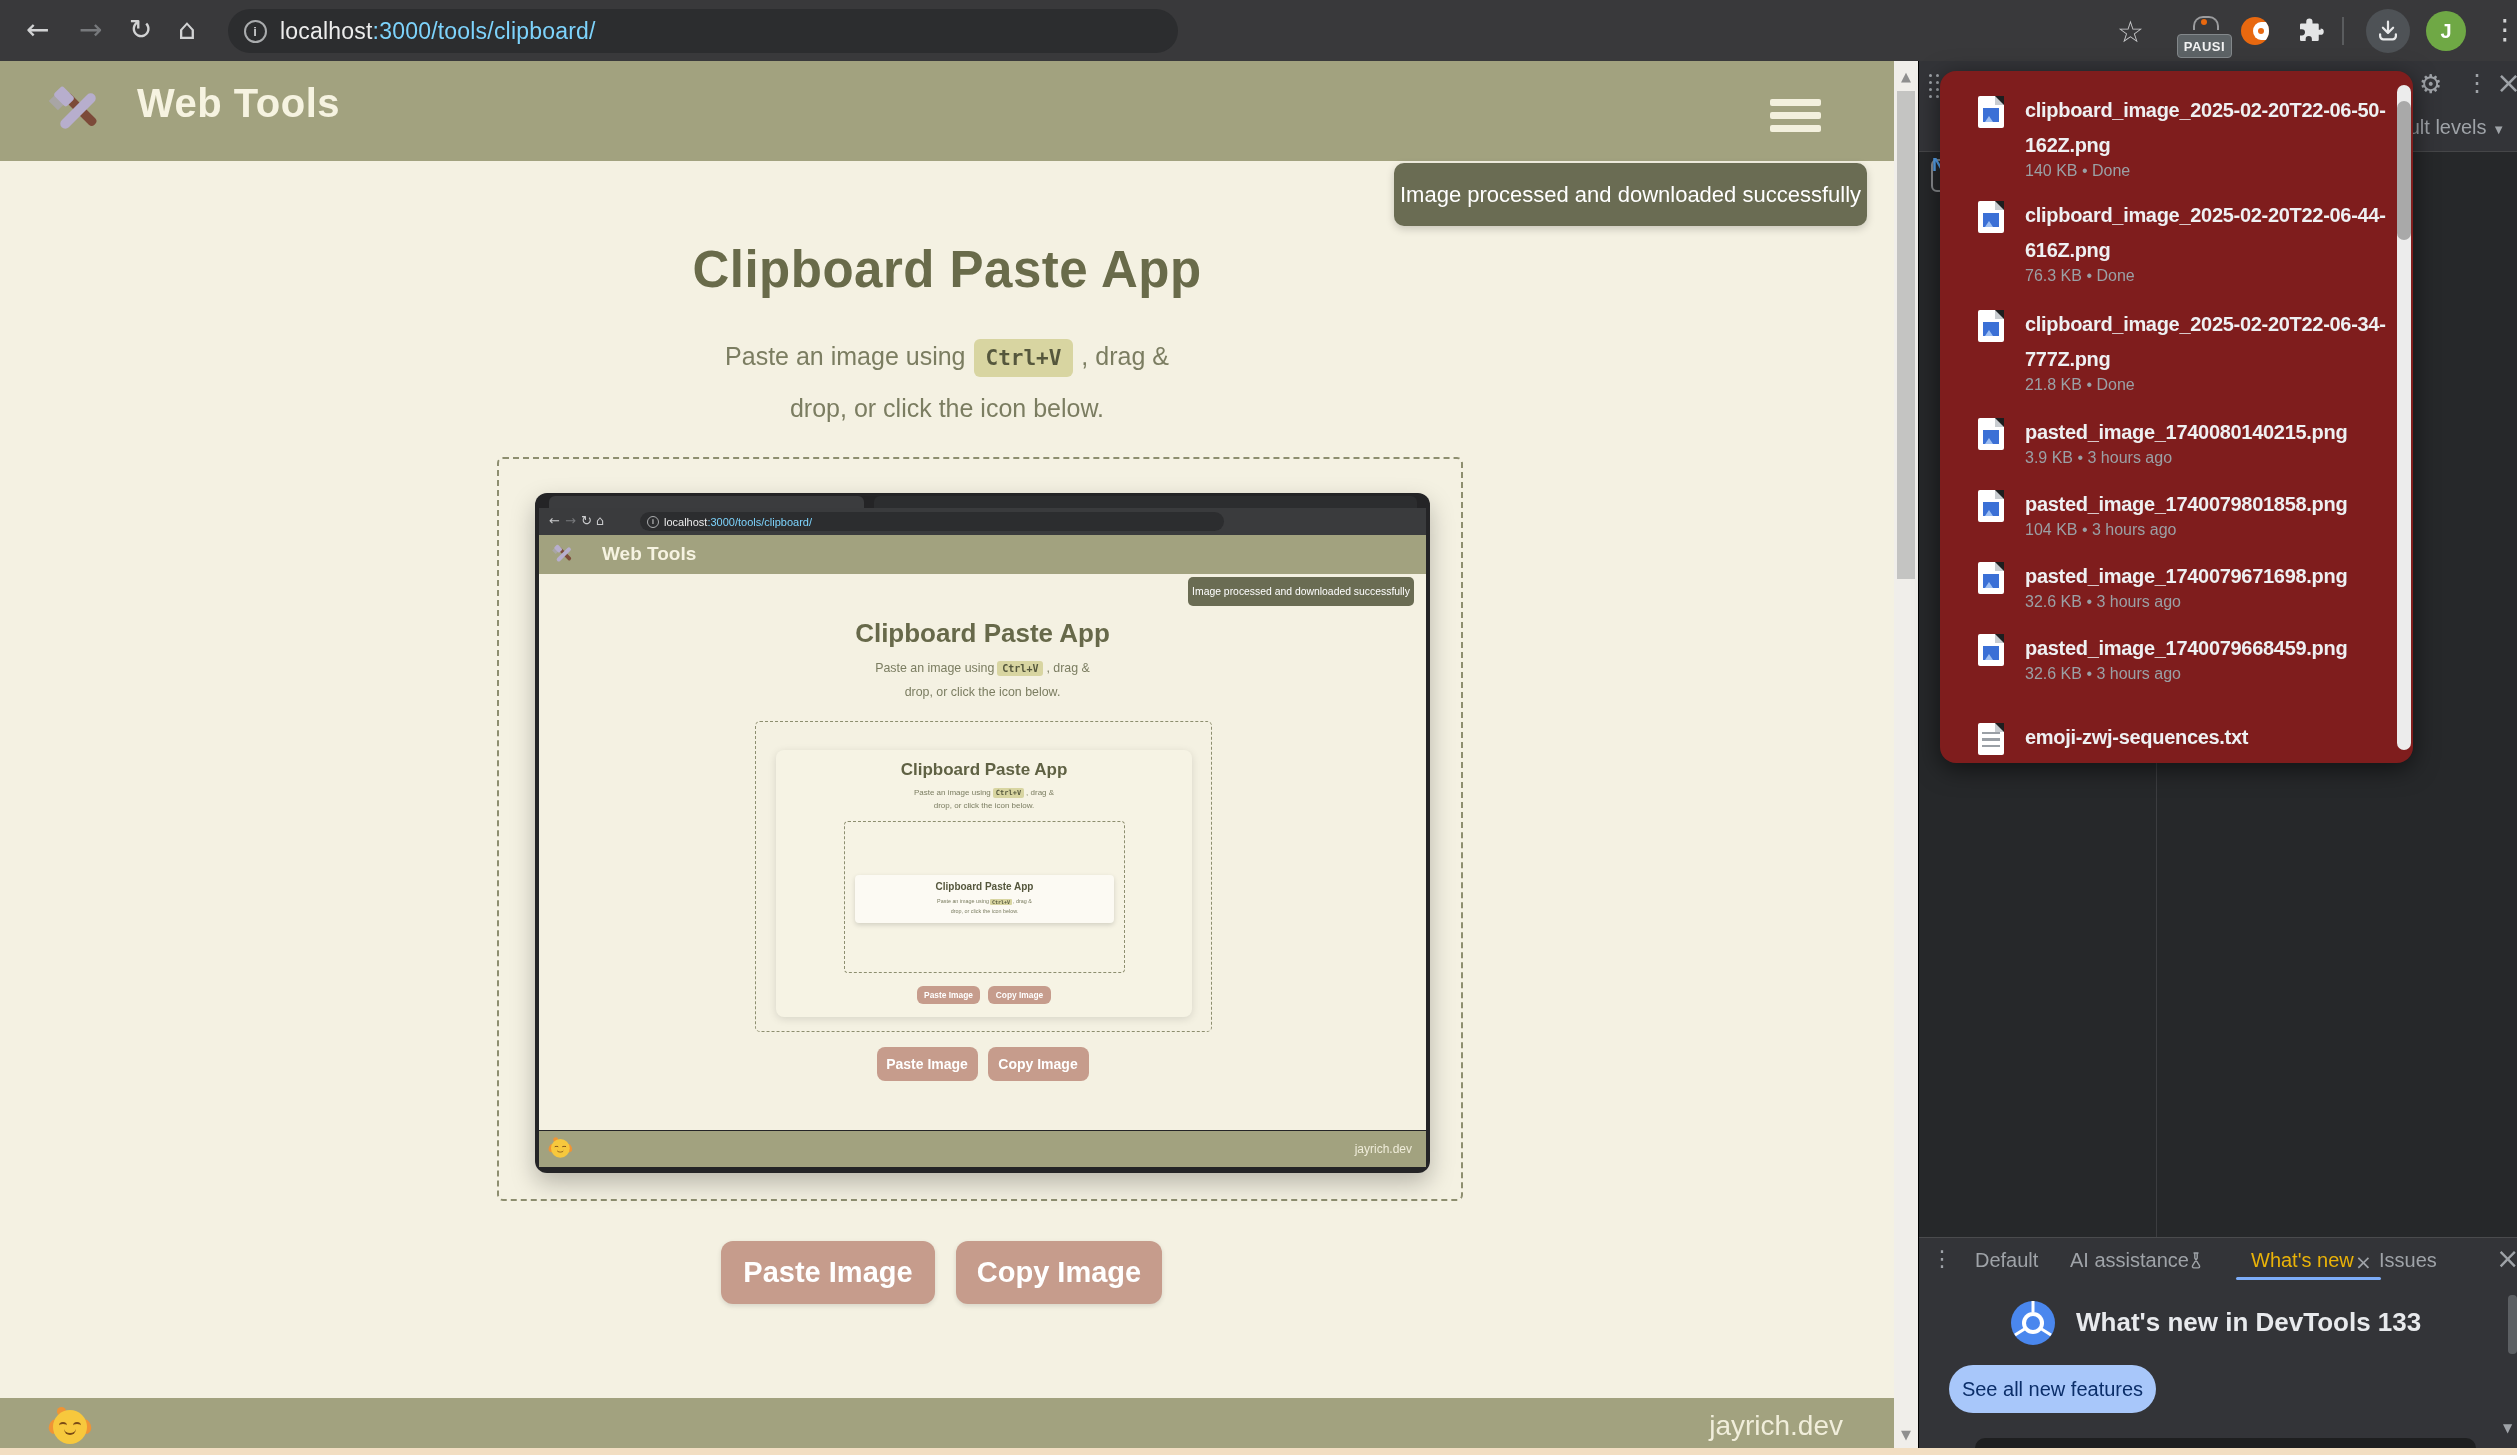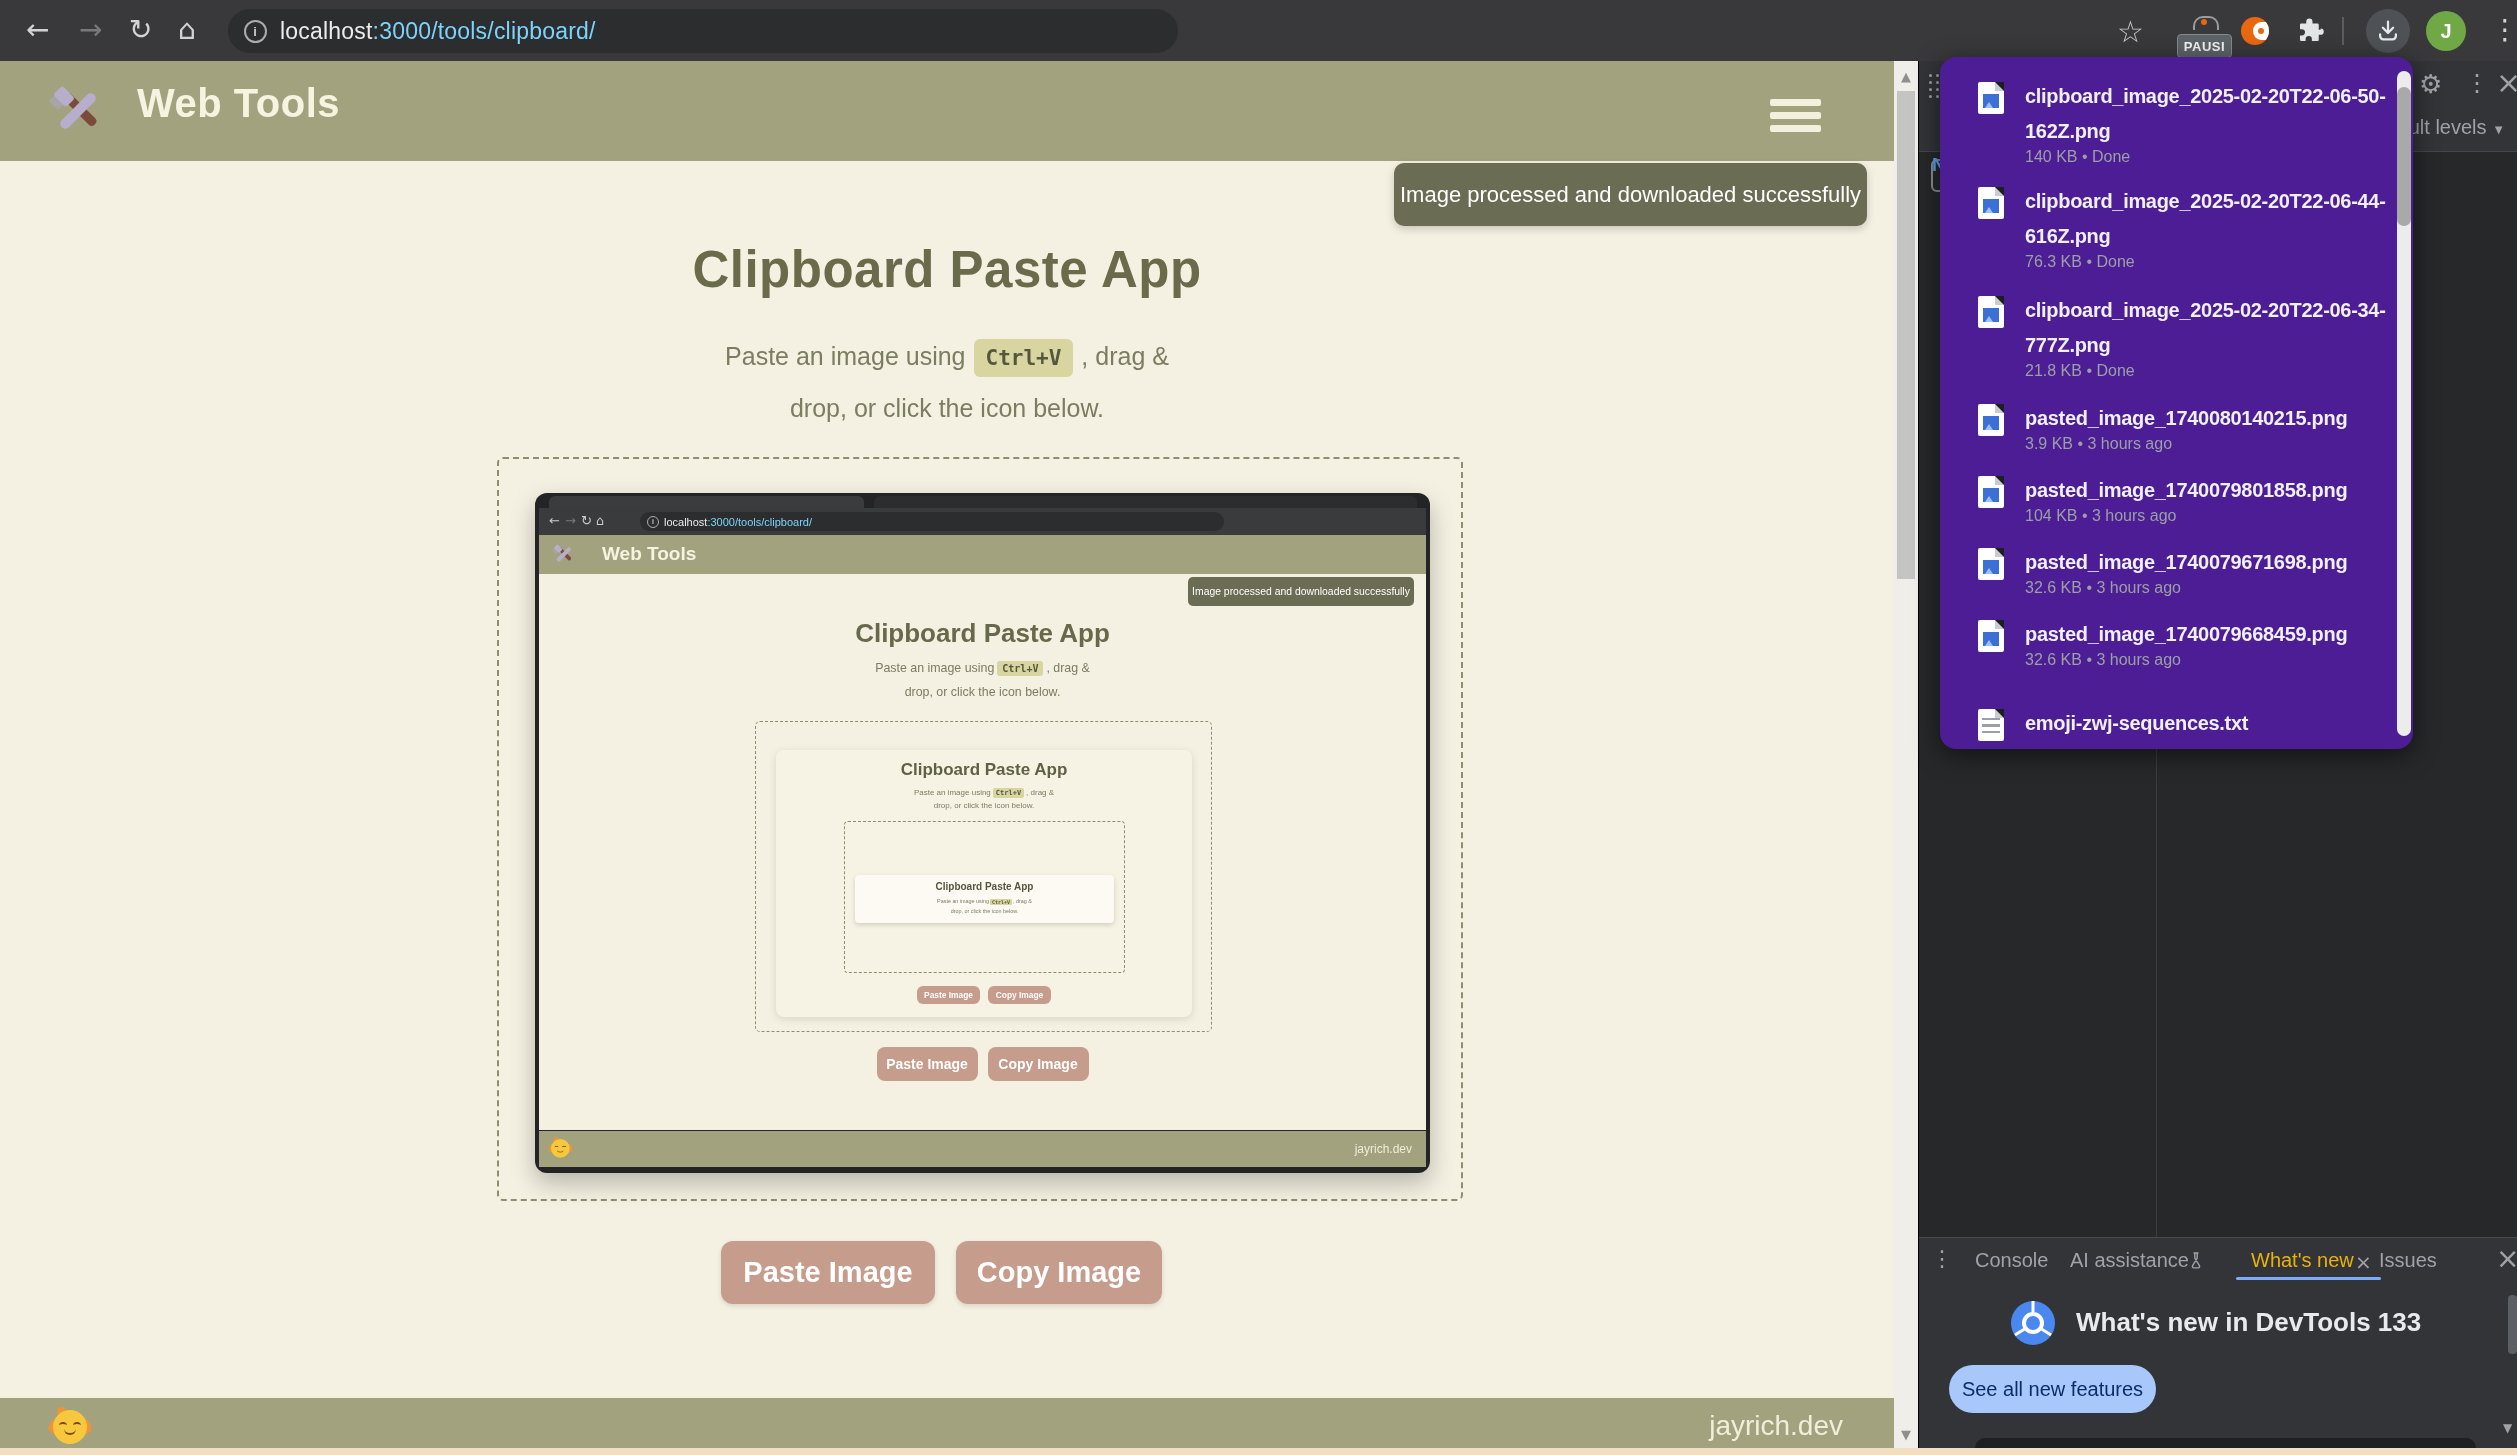--- a/index.html
+++ b/index.html
@@ -132,21 +132,21 @@
   .dtab.active{color:#eab308;}
   .tab-underline{position:absolute;left:317px;top:1216px;width:145px;height:3px;background:#7cacf8;border-radius:2px;}
   .drawer-body{position:absolute;left:0;top:1220px;width:600px;height:167px;background:#333438;}
   .wn-head{position:absolute;left:157px;top:26px;font-size:26px;font-weight:700;color:#e8eaed;}
   .wn-btn{position:absolute;left:30px;top:84px;width:207px;height:48px;border-radius:24px;background:#a8c7fa;color:#0b2e69;font-size:20px;display:flex;align-items:center;justify-content:center;}
   .wn-card{position:absolute;left:56px;top:157px;width:501px;height:10px;background:#1e1f20;border-radius:16px 16px 0 0;}
   .dr-thumb{position:absolute;left:589px;top:1234px;width:9px;height:59px;background:#5c5f63;border-radius:4px;}
   .dr-down{position:absolute;left:584px;top:1360px;font-size:12px;color:#9fa3a8;font-family:"DejaVu Sans",sans-serif;}
 
   
-  .dl-popup{position:absolute;left:1940px;top:57px;width:473px;height:692px;background:#4c1d95;border-radius:16px;box-shadow:0 6px 24px rgba(0,0,0,.55);z-index:50;overflow:hidden;}
+  .dl-popup{position:absolute;left:1940px;top:71px;width:473px;height:692px;background:#7f1d1d;border-radius:16px;box-shadow:0 6px 24px rgba(0,0,0,.55);z-index:50;overflow:hidden;}
   .dl-track{position:absolute;right:2px;top:14px;width:14px;height:665px;background:#ececec;border-radius:7px;}
   .dl-thumb{position:absolute;left:0;top:16px;width:14px;height:139px;background:#a9a9a9;border-radius:7px;}
   .dl-item{position:absolute;left:0;width:451px;cursor:pointer;}
   .dl-name{position:absolute;left:85px;top:0;width:368px;font-size:20px;font-weight:700;color:#eef0f2;line-height:35px;letter-spacing:-0.3px;word-wrap:break-word;}
   .dl-meta{position:absolute;left:85px;font-size:16px;color:#9ba0a5;}
   .fi{position:absolute;left:38px;top:3px;width:26px;height:32px;background:#fff;border-radius:2px;}
   .fi .fold{position:absolute;right:0;top:0;width:0;height:0;border-left:9px solid #c9cdd1;border-top:9px solid #1d1e1f;}
   .fi .pic{position:absolute;left:5px;top:12px;width:16px;height:14px;background:#3b70d6;}
   .fi .pic:after{content:'';position:absolute;left:2px;top:4px;border:4px solid transparent;border-bottom:6px solid #9fc0f2;}
   .fi .lines{position:absolute;left:4px;top:9px;width:18px;height:18px;
@@ -327,21 +327,21 @@
     </div>
     <div class="dt-row2">
       <span class="filter-box"></span>
     </div>
     <span class="dt-levels"><span>Default levels</span> <span style="font-size:13px">▼</span></span>
     <span class="dt-msg-n">N</span>
     <div class="dt-split"></div>
 
     <div class="drawer-tabs">
       <span class="dt-ic" style="left:12px;top:8px;font-size:22px">⋮</span>
-      <span class="dtab" style="left:56px">Console</span>
+      <span class="dtab" style="left:56px">Default</span>
       <span class="dtab" style="left:151px">AI assistance</span>
       <svg style="position:absolute;left:269px;top:12px" width="16" height="20" viewBox="0 0 16 18">
           <path d="M5.5 2h5M6.8 2v5l4.6 7.6a1.5 1.5 0 0 1-1.3 2.3H5.9a1.5 1.5 0 0 1-1.3-2.3L9.2 7V2" fill="none" stroke="#9fa3a8" stroke-width="1.4"></path>
         </svg>
       <span class="dtab active" style="left:332px">What's new</span>
       <span class="dt-ic" style="left:436px;top:12px;font-size:20px">×</span>
       <span class="dtab" style="left:460px">Issues</span>
       <span class="dt-ic" style="left:577px;top:4px;font-size:28px">×</span>
     </div>
     <div class="tab-underline"></div>

